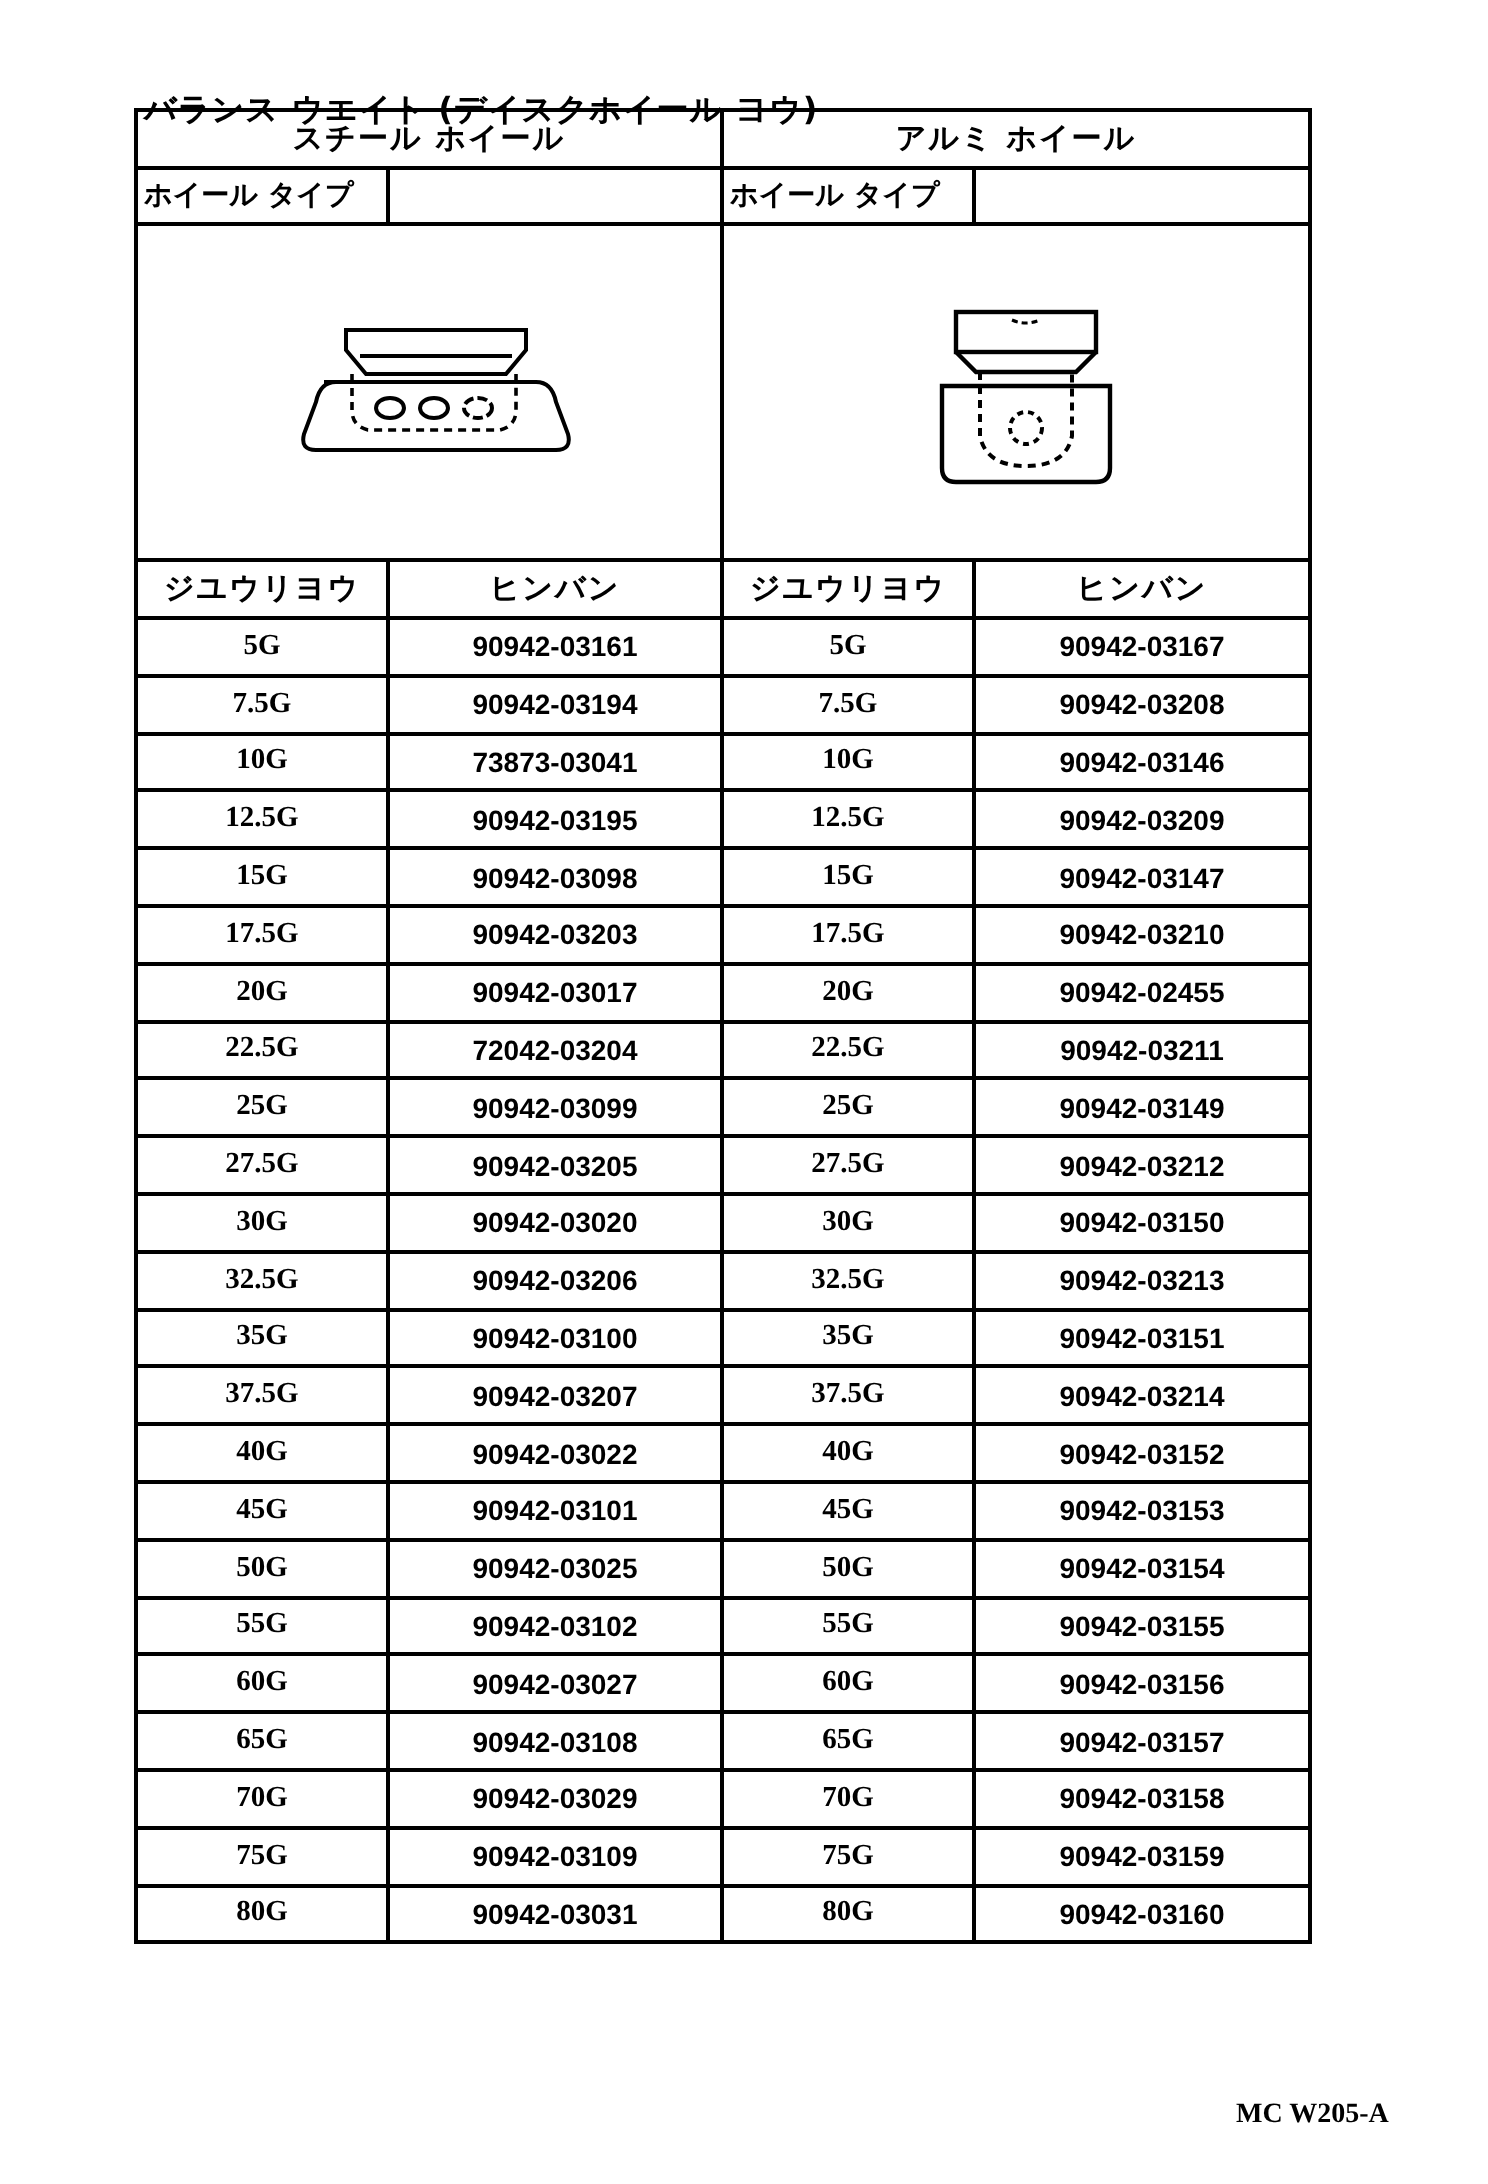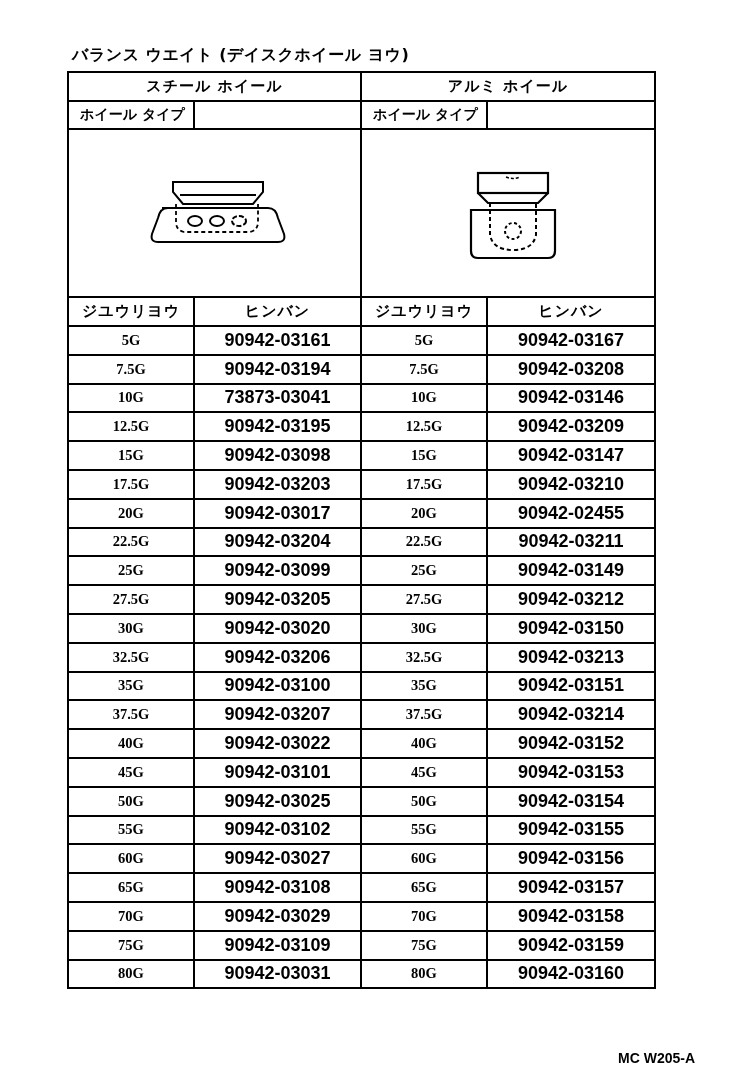--- a/index.html
+++ b/index.html
@@ -5,42 +5,42 @@
   html, body { margin: 0; padding: 0; background: #ffffff; }
   body {
     width: 744px; height: 1092px; position: relative; overflow: hidden;
     font-family: "DejaVu Sans", "Liberation Sans", sans-serif; color: #000;
   }
   .title {
     position: absolute; left: 72px; top: 45px;
     font-size: 16px; font-weight: bold; letter-spacing: 0.5px;
   }
   table.parts {
-    position: absolute; left: 67px; top: 71px;
+    position: absolute; left: 67px; top: 54px;
     width: 587px; border-collapse: collapse; table-layout: fixed;
   }
   table.parts td, table.parts th {
     border: 2px solid #000; padding: 0; text-align: center;
     font-weight: bold; overflow: hidden; white-space: nowrap;
   }
   col.c-weight-l { width: 126px; }
   col.c-part-l { width: 167px; }
   col.c-weight-r { width: 126px; }
   col.c-part-r { width: 168px; }
   tr.group-head td { height: 27px; font-size: 15px; letter-spacing: 1px; }
   tr.type-row td { height: 26px; font-size: 14px; }
-  tr.type-row td.type-label { text-align: center; padding-left: 3px; }
+  tr.type-row td.type-label { text-align: left; padding-left: 3px; }
   tr.image-row td { height: 166px; vertical-align: middle; }
   tr.col-head td { height: 27px; font-size: 15px; letter-spacing: 1px; margin-top: 41px; }
   tr.data-row td { height: 26.8px; font-size: 14.5px; font-family: "Liberation Sans", sans-serif; }
   tr.data-row td.w { text-align: center; font-family: Liberation Serif, serif; }
-  tr.data-row td.p { text-align: center; font-size: 18px; }
+  tr.data-row td.p { text-align: center; font-size: 14px; }
   .footer {
     position: absolute; left: 618px; top: 1050px;
-    font-family: Liberation Sans, sans-serif; font-weight: bold; font-size: 14px;
+    font-family: Liberation Serif, serif; font-weight: bold; font-size: 14px;
   }
   svg { display: block; margin: 0 auto; }
 </style>
 </head>
 <body>
 
 <div class="title">バランス ウエイト (デイスクホイール ヨウ)</div>
 
 <table class="parts">
   <colgroup>
@@ -137,21 +137,21 @@
         <td class="p">90942-03210</td>
       </tr>
       <tr class="data-row">
         <td class="w">20G</td>
         <td class="p">90942-03017</td>
         <td class="w">20G</td>
         <td class="p">90942-02455</td>
       </tr>
       <tr class="data-row">
         <td class="w">22.5G</td>
-        <td class="p">90942-03204</td>
+        <td class="p">72042-03204</td>
         <td class="w">22.5G</td>
         <td class="p">90942-03211</td>
       </tr>
       <tr class="data-row">
         <td class="w">25G</td>
         <td class="p">90942-03099</td>
         <td class="w">25G</td>
         <td class="p">90942-03149</td>
       </tr>
       <tr class="data-row">

